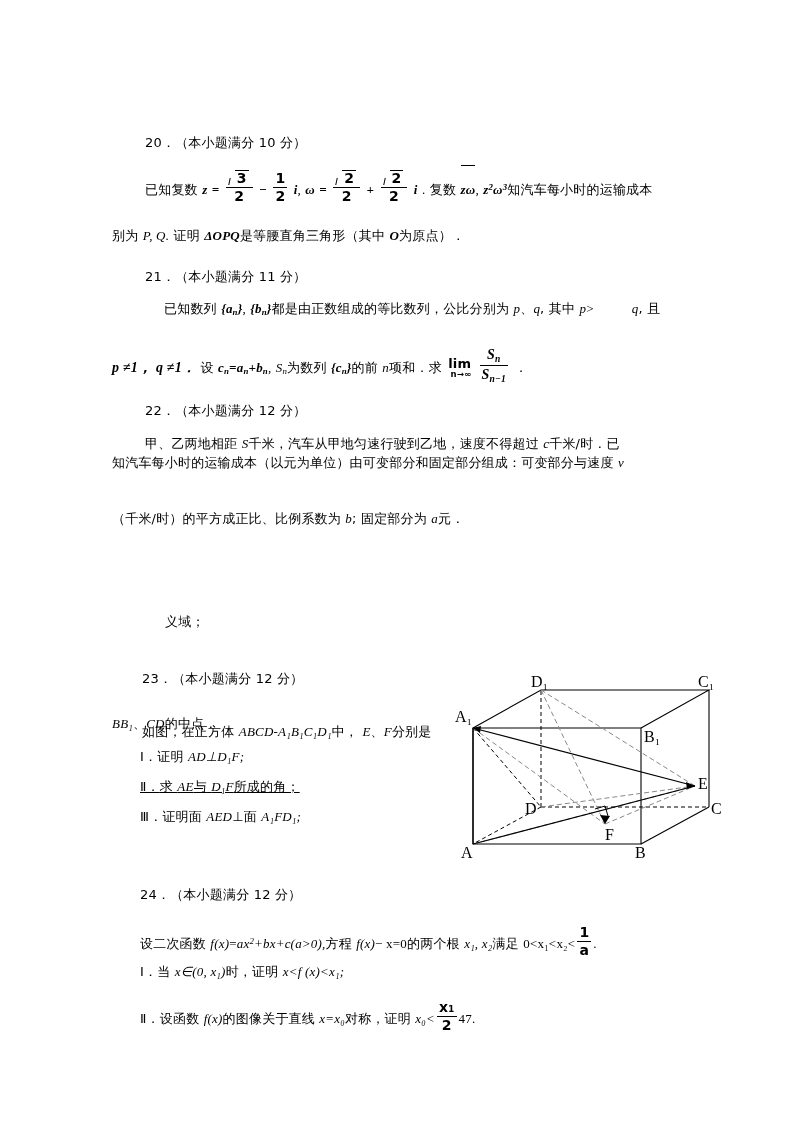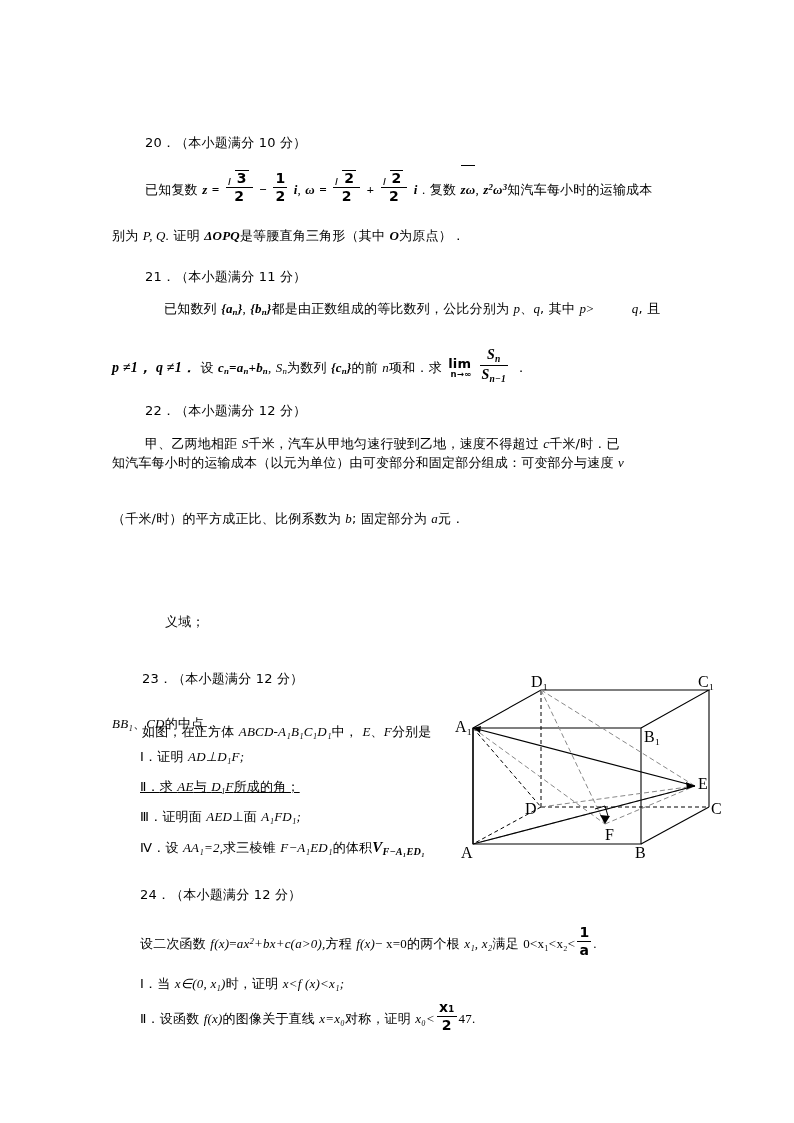--- a/index.html
+++ b/index.html
@@ -226,25 +226,20 @@
     <span class="mi">AE</span><span>与</span>
     <span class="mi">D₁F</span><span>所成的角；</span>
   </div>
 
   <div class="line cn" style="left:140px; top:810px;">
     <span>Ⅲ．</span><span>证明面</span>
     <span class="mi">AED</span><span>⊥面</span>
     <span class="mi">A₁FD₁;</span>
   </div>
 
-  <div class="line cn" style="left:140px; top:840px;">
-    <span>Ⅳ．</span><span>设</span>
-    <span class="mi">AA₁=2,</span><span>求三棱锥</span>
-    <span class="mi">F−A₁ED₁</span><span>的体积</span><span class="mb" style="font-size:15px"><span>V</span><sub style="font-weight:bold">F−A₁ED₁</sub></span>
-  </div>
 
   <div class="figure">
     <svg width="255" height="185" viewBox="0 0 255 185">
 
       <g stroke="#000" fill="none" stroke-width="1.1">
 
         <path d="M18,52 L186,52 L186,168 L18,168 Z"></path>
 
         <path d="M18,52 L86,14 L254,14 L186,52"></path>
 
@@ -281,21 +276,21 @@
 
       <g fill="#000" stroke="none">
         <polygon points="240,110 231,106 232,113"></polygon>
         <polygon points="18,52 26,50 25,57"></polygon>
         <polygon points="150,148 145,139 155,140"></polygon>
       </g>
 
     </svg>
     <span class="fig-label" style="left:76px; top:-3px;">D₁</span>
     <span class="fig-label" style="left:243px; top:-3px;">C₁</span>
-    <span class="fig-label" style="left:0px; top:42px;">A₁</span>
+    <span class="fig-label" style="left:0px; top:32px;">A₁</span>
     <span class="fig-label" style="left:189px; top:52px;">B₁</span>
     <span class="fig-label" style="left:243px; top:99px;">E</span>
     <span class="fig-label" style="left:70px; top:124px;">D</span>
     <span class="fig-label" style="left:256px; top:124px;">C</span>
     <span class="fig-label" style="left:150px; top:150px;">F</span>
     <span class="fig-label" style="left:6px; top:168px;">A</span>
     <span class="fig-label" style="left:180px; top:168px;">B</span>
   </div>
 
   <div class="line cn" style="left:140px; top:888px;">
@@ -303,21 +298,21 @@
   </div>
 
   <div class="line cn" style="left:140px; top:925px;">
     <span>设二次函数</span>
     <span class="mi"><span>f</span><span>(x)</span></span><span class="mn">=</span><span class="mi"><span>ax</span><sup>2</sup><span>+bx+c(a&gt;0),</span></span><span>方程</span>
     <span class="mi"><span>f</span><span>(x)</span></span><span class="mn">− x=0</span><span>的两个根</span>
     <span class="mi">x₁, x₂</span><span>满足</span>
     <span class="mn">0&lt;x₁&lt;x₂&lt;</span><span class="frac big"><span class="num">1</span><span class="den">a</span></span><span class="mn">.</span>
   </div>
 
-  <div class="line cn" style="left:140px; top:965px;margin-top:12px;">
+  <div class="line cn" style="left:140px; top:965px;">
     <span>Ⅰ．</span><span>当</span>
     <span class="mi">x∈(0,  x₁)</span><span>时，证明</span>
     <span class="mi">x&lt;f (x)&lt;x₁;</span>
   </div>
 
   <div class="line cn" style="left:140px; top:1000px;">
     <span>Ⅱ．</span><span>设函数</span>
     <span class="mi">f(x)</span><span>的图像关于直线</span>
     <span class="mi">x=x₀</span><span>对称，证明</span>
     <span class="mi">x₀&lt;</span><span class="frac big"><span class="num">x₁</span><span class="den">2</span></span><span class="mn">47.</span>

